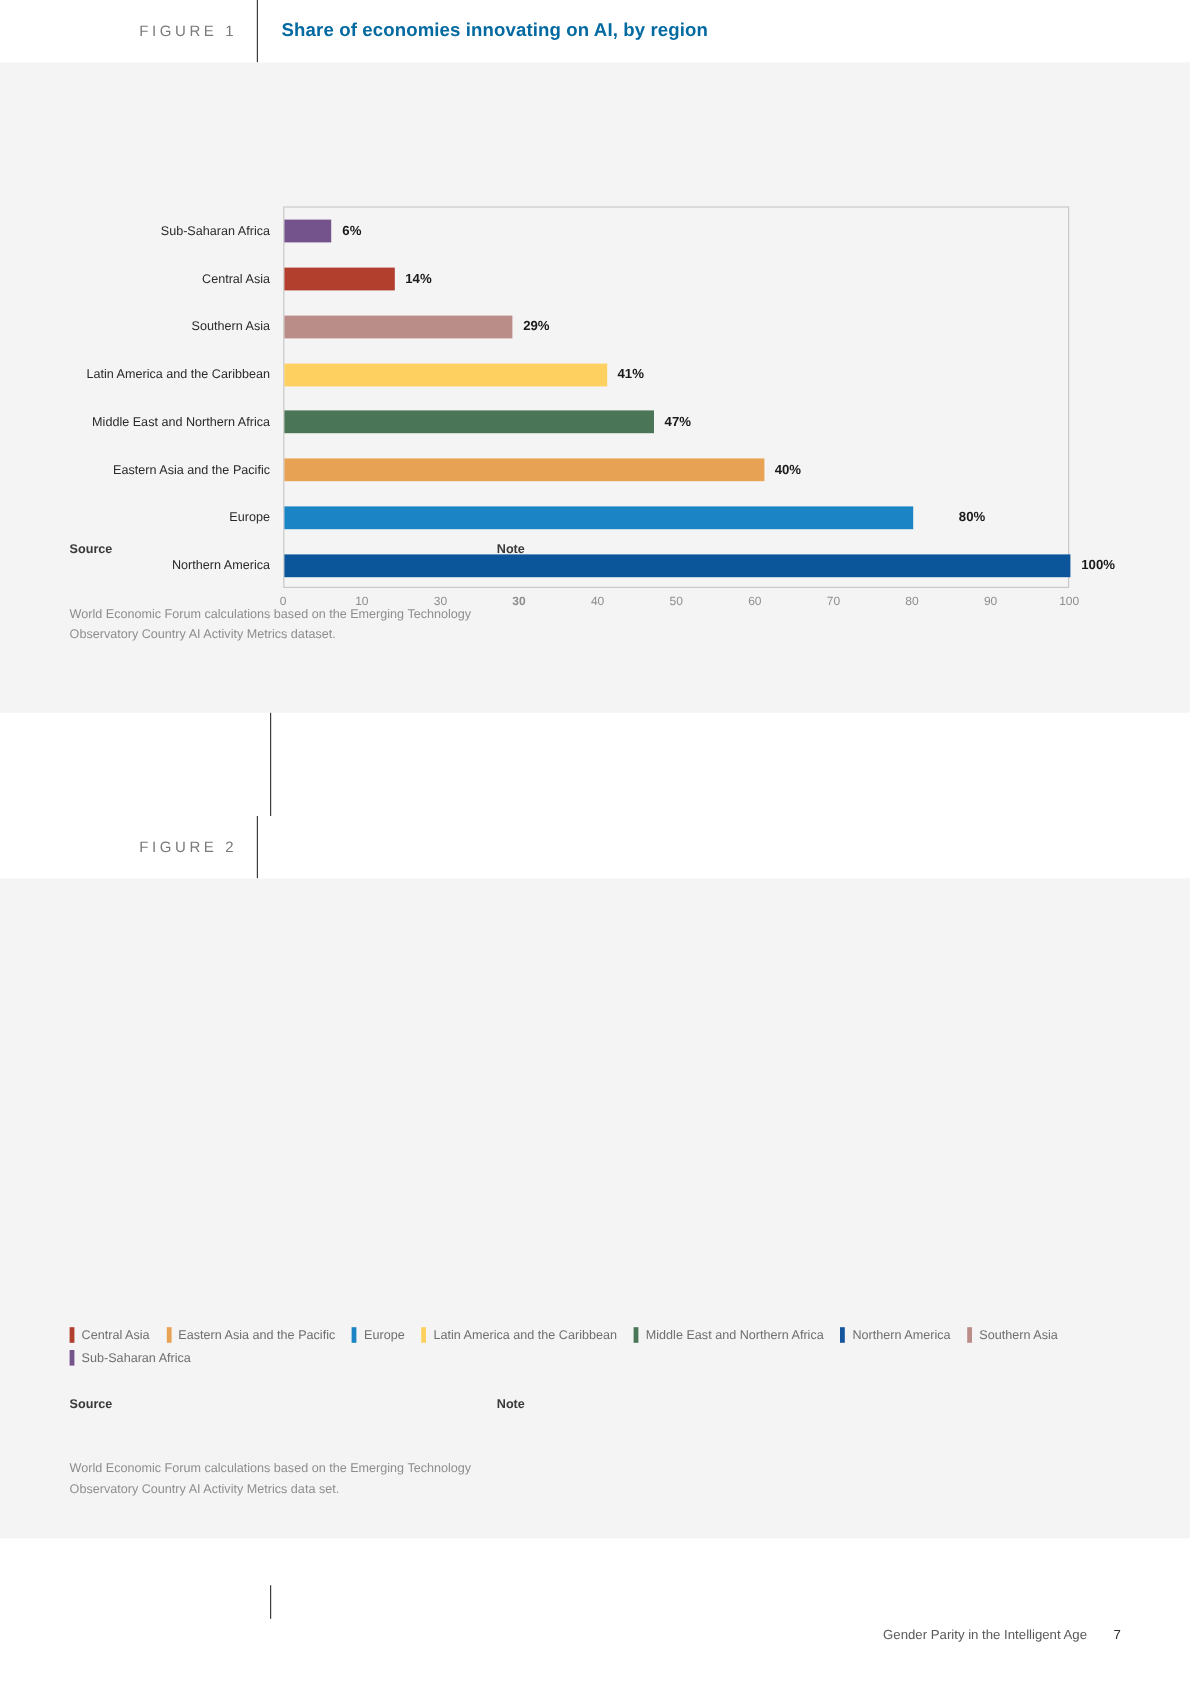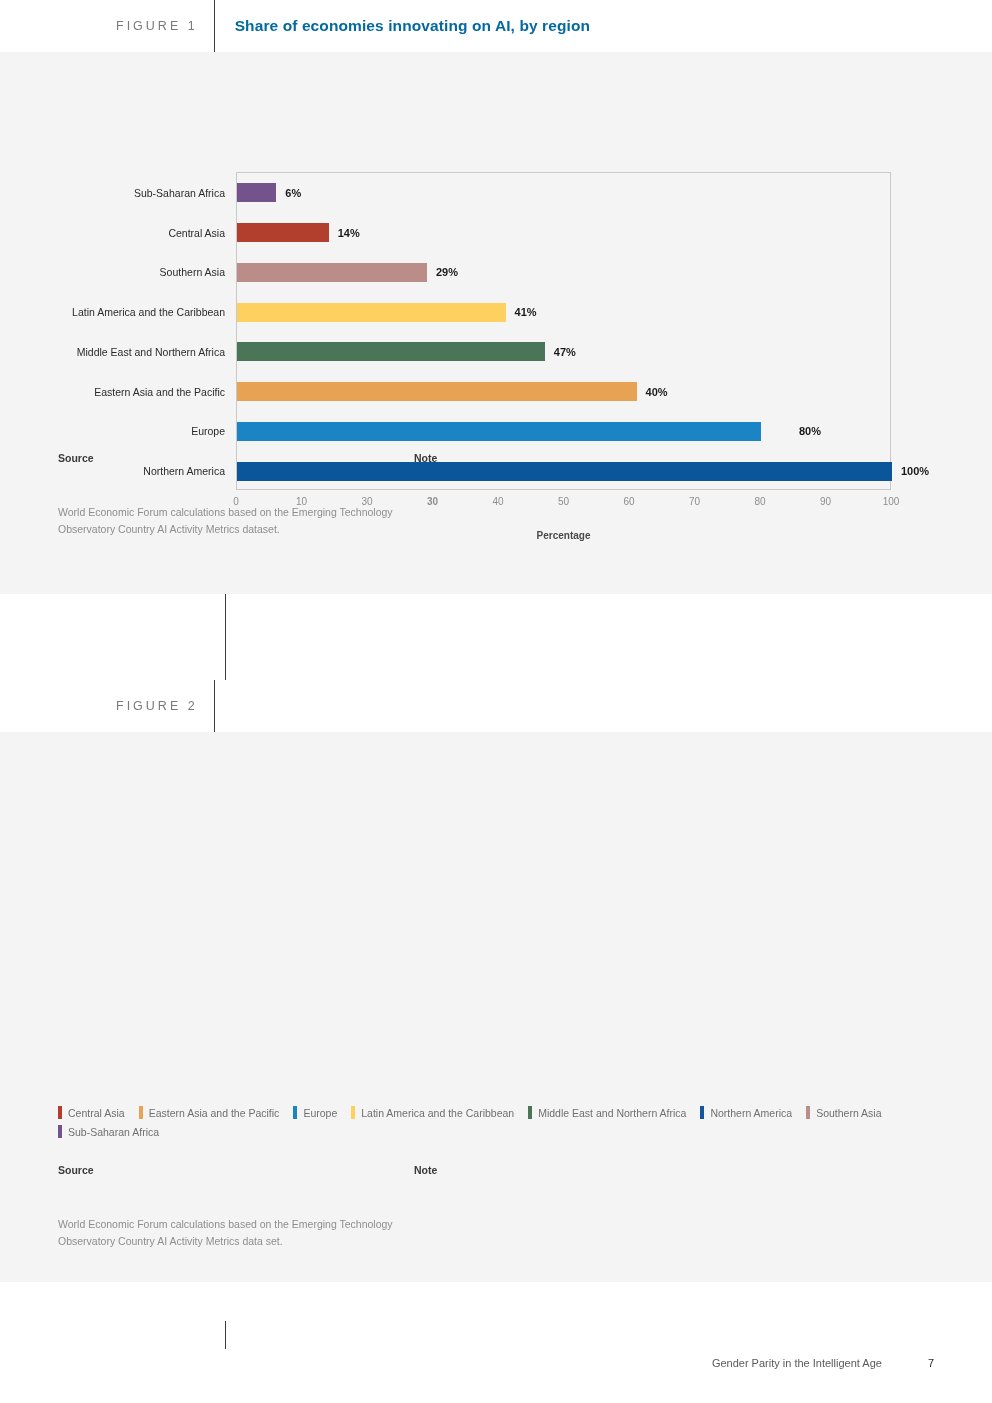--- a/index.html
+++ b/index.html
@@ -185,21 +185,20 @@
 
   
   .footer {
     position: absolute;
     right: 58px;
     bottom: 34px;
     display: flex;
     align-items: baseline;
     font-size: 11px;
     color: #5a5a5a;
-    gap: 24px;
   }
   .footer-page {
     margin-left: 22px;
     font-weight: 400;
     color: #2b2b2b;
   }
 </style>
 </head>
 <body>
 
@@ -260,21 +259,20 @@
         <span class="xtick" style="left: 131px;">30</span>
         <span class="xtick" style="left: 196.5px; font-weight: bold;">30</span>
         <span class="xtick" style="left: 262px;">40</span>
         <span class="xtick" style="left: 327.5px;">50</span>
         <span class="xtick" style="left: 393px;">60</span>
         <span class="xtick" style="left: 458.5px;">70</span>
         <span class="xtick" style="left: 524px;">80</span>
         <span class="xtick" style="left: 589.5px;">90</span>
         <span class="xtick" style="left: 655px; text-align: center;">100</span>
       </div>
-    <div class="xlabel">Percentage</div>
   </div>
 
   <div class="srcnote" style="top: 400px;">
     <div class="sn-col">
       <div class="sn-head">Source</div>
       <div class="sn-body">World Economic Forum calculations based on the Emerging Technology Observatory Country AI Activity Metrics dataset.</div>
     </div>
     <div class="sn-col wide">
       <div class="sn-head">Note</div>
     </div>

